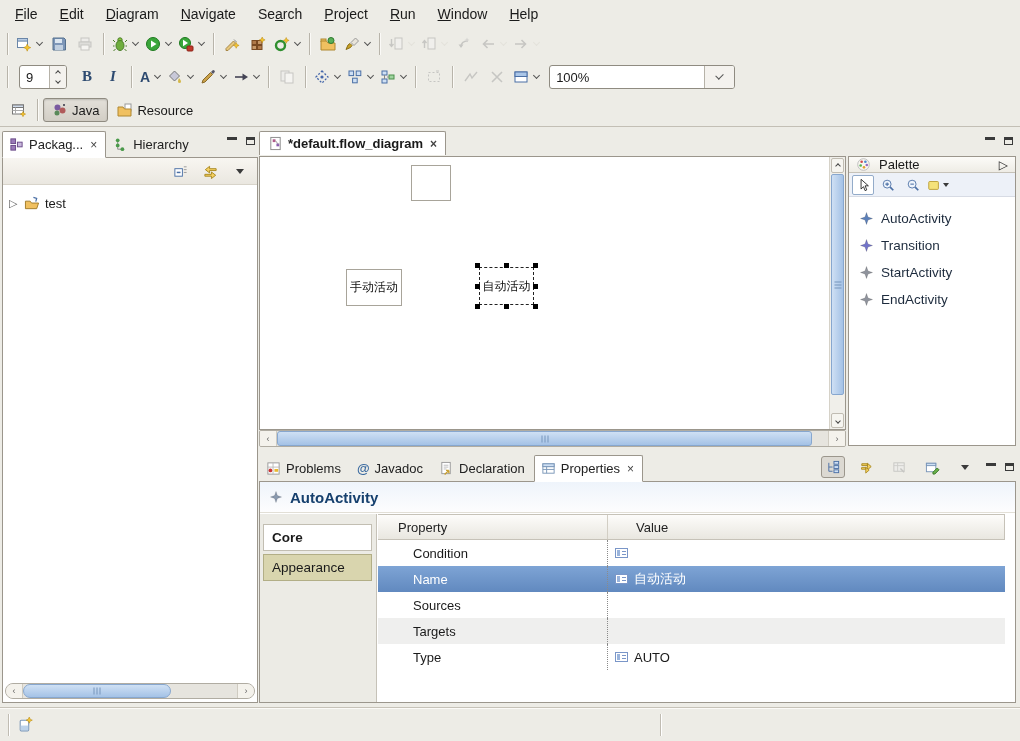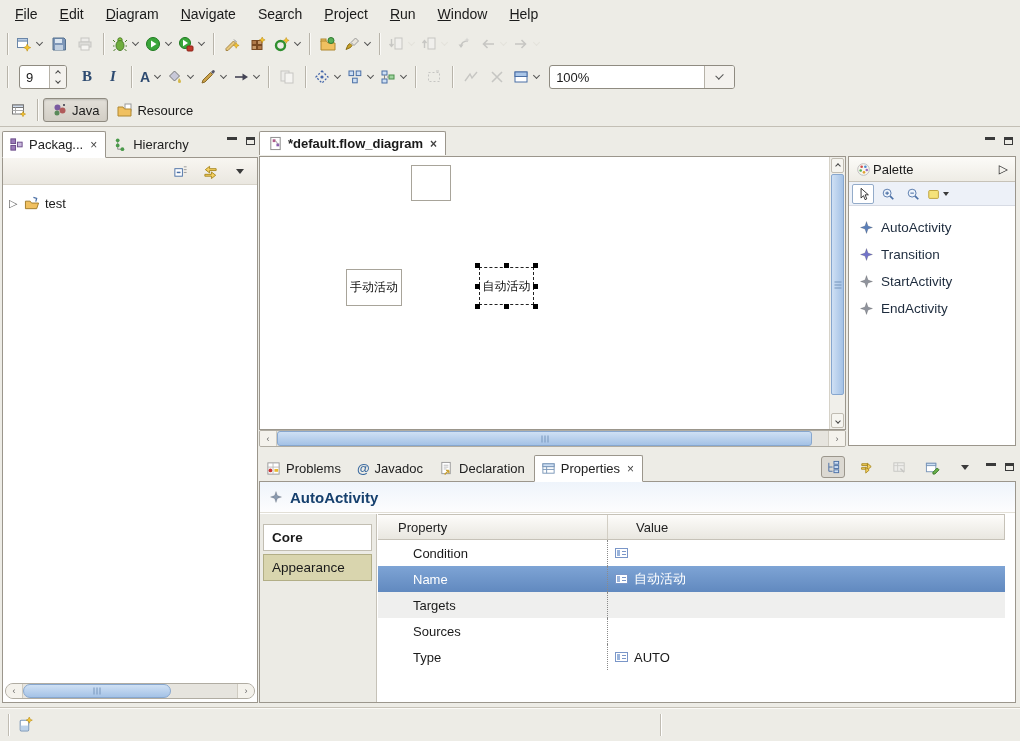--- a/index.html
+++ b/index.html
@@ -90,21 +90,21 @@
 .shape .hd{display:none;position:absolute;width:5px;height:5px;background:#000}
 .shape.selected .hd{display:block}
 .hd.nw{left:-5px;top:-5px}.hd.n{left:50%;margin-left:-2.5px;top:-5px}.hd.ne{right:-5px;top:-5px}
 .hd.w{left:-5px;top:50%;margin-top:-2.5px}.hd.e{right:-5px;top:50%;margin-top:-2.5px}
 .hd.sw{left:-5px;bottom:-5px}.hd.s{left:50%;margin-left:-2.5px;bottom:-5px}.hd.se{right:-5px;bottom:-5px}
 
 
 #palette-strip{position:absolute;left:848px;top:130px;width:168px;height:26px}
 #palette-strip .winbtns{position:absolute;right:3px;top:7px}
 #palette{position:absolute;left:848px;top:156px;width:168px;height:290px;background:#fff;border:1px solid var(--line)}
-.pal-header{height:25px;background:linear-gradient(#fcfbf8,#eeece5);border-bottom:1px solid #c6c2b8;display:flex;align-items:center;gap:2px;padding:0 7px}
+.pal-header{height:16px;background:linear-gradient(#fcfbf8,#eeece5);border-bottom:1px solid #c6c2b8;display:flex;align-items:center;gap:8px;padding:0 7px}
 .pal-header .arrow{margin-left:auto;color:#222;font-size:12px}
 .pal-toolbar{height:24px;background:#edf1f8;border-bottom:1px solid #d7dbe4;display:flex;align-items:center;padding-left:3px;gap:3px}
 .pal-tool{width:22px;height:20px;display:flex;align-items:center;justify-content:center}
 .pal-tool.pressed{background:#fff;border:1px solid #93abc9;border-radius:2px}
 .pal-list{padding-top:8px}
 .pal-item{display:flex;align-items:center;gap:8px;height:27px;padding-left:11px;color:#1d2b3d;font-size:13.5px}
 .star4{width:13px;height:13px}
 .star4 path{fill:var(--c,#888);stroke:rgba(0,0,0,.25);stroke-width:.6}
 
 
@@ -720,30 +720,30 @@
           </div>
 
           <div class="prow selected">
             <div class="c1">Name</div>
             <div class="c2">
               <span class="val-icon show"></span>
               <span>自动活动</span>
             </div>
           </div>
 
-          <div class="prow stripe">
-            <div class="c1">Targets</div>
+          <div class="prow">
+            <div class="c1">Sources</div>
             <div class="c2">
 
               <span></span>
             </div>
           </div>
 
-          <div class="prow">
-            <div class="c1">Sources</div>
+          <div class="prow stripe">
+            <div class="c1">Targets</div>
             <div class="c2">
 
               <span></span>
             </div>
           </div>
 
           <div class="prow">
             <div class="c1">Type</div>
             <div class="c2">
               <span class="val-icon show"></span>

